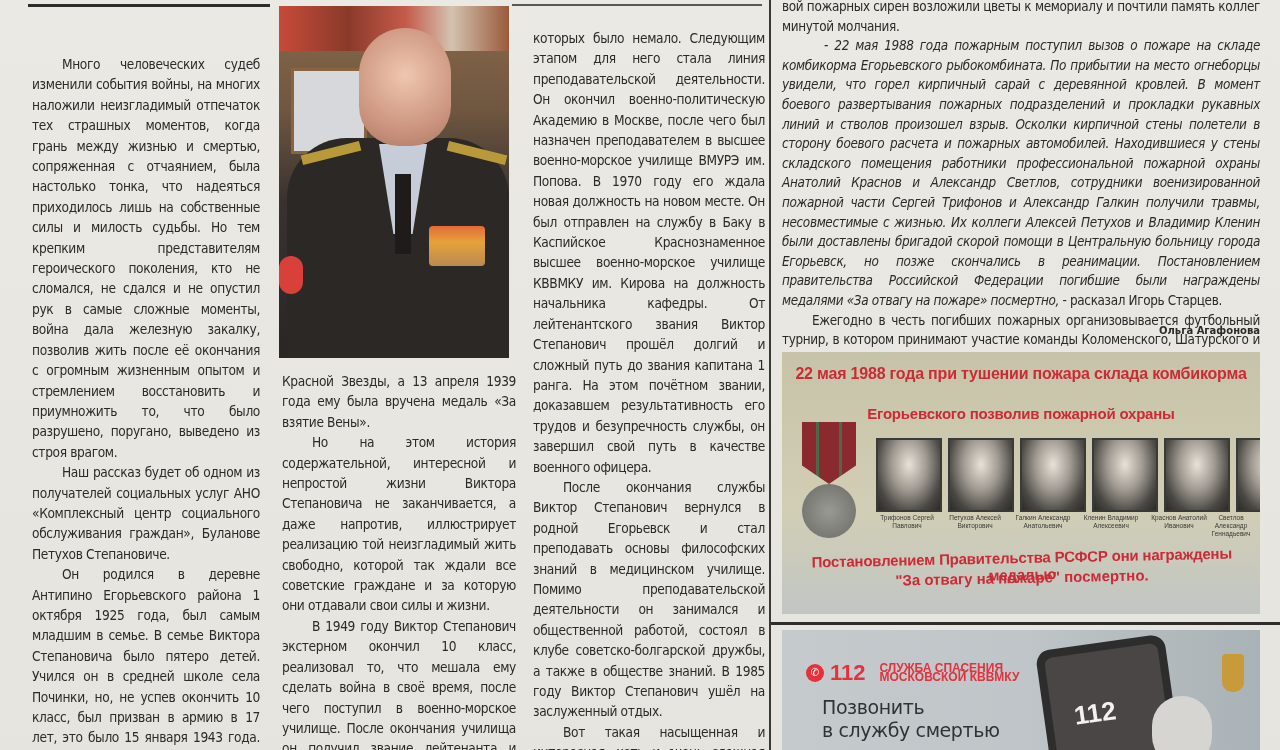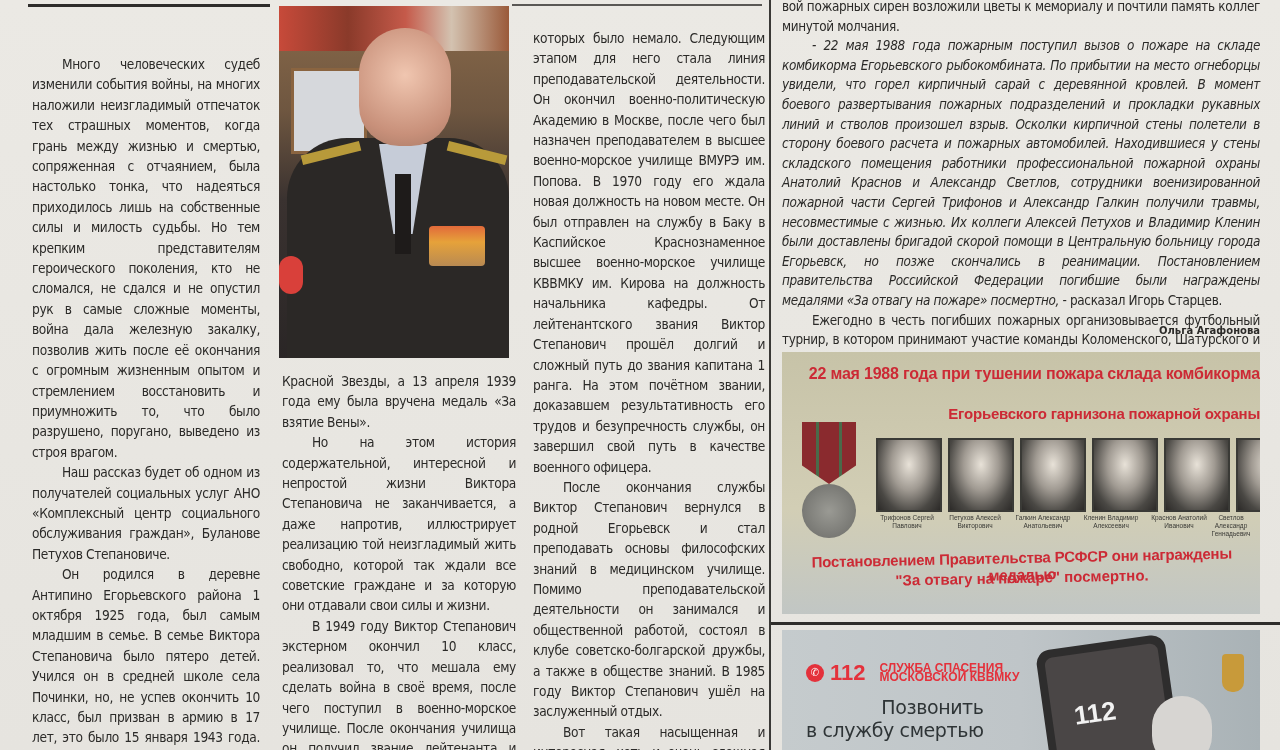--- a/index.html
+++ b/index.html
@@ -12,21 +12,21 @@
   .page { position: absolute; inset: 0; background: linear-gradient(180deg,#ebe9e4 0%,#e6e4df 100%); }
 
   .col { position: absolute; font-size: 13.6px; line-height: 20.4px; letter-spacing: -0.35px; text-align: justify; }
   .col p { margin: 0; text-indent: 30px; }
   .col p.noindent { text-indent: 0; }
 
   .col1 { left: 32px; top: 54px; width: 228px; }
   .col2 { left: 282px; top: 371px; width: 234px; }
   .col3 { left: 533px; top: 28px; width: 232px; }
   .col4 { left: 782px; top: -3px; width: 478px; font-size: 13.4px; line-height: 19.6px; }
-  .col4 .it { font-style: italic; }
+  .col4 .it { font-style: italic; margin-left: 12px; }
 
   .rule-top { position: absolute; left: 28px; top: 4px; width: 242px; height: 3px; background: #2e2d2b; }
   .rule-top2 { position: absolute; left: 512px; top: 4px; width: 250px; height: 2px; background: #5a5855; }
   .vrule { position: absolute; left: 769px; top: 0; width: 2px; height: 750px; background: #3a3936; }
   .rule-mid { position: absolute; left: 771px; top: 622px; width: 509px; height: 3px; background: #2e2d2b; }
 
   .headline {
     position: absolute; left: 30px; top: 14px; margin: 0;
     font-family: "DejaVu Sans", sans-serif; font-weight: bold; font-size: 32px;
     letter-spacing: -0.5px; color: #3a3937;
@@ -46,21 +46,21 @@
   .portrait .strap-r { position: absolute; left: 168px; top: 142px; width: 60px; height: 10px; background: #b89a3a; transform: rotate(14deg); }
   .portrait .medals { position: absolute; left: 150px; top: 220px; width: 56px; height: 40px; background: linear-gradient(180deg,#e26a3a 0%,#e6a23a 40%,#b98a52 100%); border-radius: 4px; }
   .portrait .flower { position: absolute; left: 0; top: 250px; width: 24px; height: 38px; border-radius: 12px; background: #d9403a; }
 
   .memorial {
     position: absolute; left: 782px; top: 352px; width: 478px; height: 262px;
     background: linear-gradient(180deg,#c7c3a8 0%,#d2ceb5 60%,#c1c6c4 100%);
     overflow: hidden;
   }
   .memorial .mtitle {
-    position: absolute; left: 0; width: 100%; text-align: right; color: #cc2a35;
+    position: absolute; left: 0; width: 100%; text-align: center; color: #cc2a35;
     font-family: "Liberation Sans", sans-serif; font-weight: bold; font-size: 15px; line-height: 19px; letter-spacing: -0.2px;
   }
   .memorial .l1 { top: 12px; font-size: 16px; }
   .memorial .l2 { top: 32px; }
   .memorial .l3 { top: 52px; }
   .medal { position: absolute; left: 14px; top: 70px; width: 66px; height: 110px; }
   .medal .ribbon { position: absolute; left: 6px; top: 0; width: 54px; height: 62px; background: repeating-linear-gradient(90deg,#8a2a2e 0 14px,#4a6a4a 14px 17px,#8a2a2e 17px 37px,#4a6a4a 37px 40px,#8a2a2e 40px 54px); clip-path: polygon(0 0,100% 0,100% 70%,50% 100%,0 70%); }
   .medal .disc { position: absolute; left: 6px; top: 62px; width: 54px; height: 54px; border-radius: 50%; background: radial-gradient(circle,#9a9a94,#6a6a66); }
   .portraits { position: absolute; left: 94px; top: 86px; display: flex; gap: 6px; }
   .pf { width: 62px; height: 70px; border: 2px solid #3a3a36; background: radial-gradient(ellipse at 50% 35%,#e8e2d8 0%,#a09a92 40%,#4a4844 75%,#2c2a28 100%); }
@@ -69,21 +69,21 @@
   .memorial .bottom2 { position: absolute; left: 10px; top: 217px; width: 460px; text-align: center; color: #cc2a35; font-family: "Liberation Sans", sans-serif; font-weight: bold; font-size: 15px; transform: rotate(-1.2deg); }
 
   .ad {
     position: absolute; left: 782px; top: 630px; width: 478px; height: 120px; overflow: hidden;
     background: linear-gradient(90deg,#c5cbcd 0%,#bfc5c8 50%,#a9b2b6 100%);
   }
   .ad .brand { position: absolute; left: 24px; top: 30px; display: flex; align-items: center; gap: 6px; }
   .ad .phone-ic { width: 18px; height: 18px; border-radius: 50%; background: #e4313b; color: #fff; font-size: 11px; line-height: 18px; text-align: center; }
   .ad .num { color: #e4313b; font-family: "Liberation Sans", sans-serif; font-weight: bold; font-size: 22px; }
   .ad .svc { color: #e4313b; font-family: "Liberation Sans", sans-serif; font-weight: bold; font-size: 12px; line-height: 9px; margin-left: 8px; }
-  .ad .slogan { position: absolute; left: 24px; top: 66px; font-family: "DejaVu Sans", sans-serif; font-size: 19px; line-height: 23px; color: #2e3436; letter-spacing: -0.4px; text-align: right; }
+  .ad .slogan { position: absolute; left: 40px; top: 66px; font-family: "DejaVu Sans", sans-serif; font-size: 19px; line-height: 23px; color: #2e3436; letter-spacing: -0.4px; }
   .ad .device { position: absolute; left: 262px; top: 12px; width: 130px; height: 140px; border-radius: 14px; background: #2e2d2d; transform: rotate(-8deg); }
   .ad .device .screen { position: absolute; left: 8px; top: 8px; right: 8px; bottom: 8px; border-radius: 8px; background: #4a4646; }
   .ad .device .digits { position: absolute; left: 30px; top: 54px; color: #f2f2f2; font-family: "Liberation Sans", sans-serif; font-weight: bold; font-size: 26px; }
   .ad .hand { position: absolute; left: 370px; top: 66px; width: 60px; height: 70px; border-radius: 30px; background: #d7d5d2; }
   .ad .crest { position: absolute; left: 440px; top: 24px; width: 22px; height: 38px; background: #c89a3a; border-radius: 4px 4px 10px 10px; }
 
   .byline { position: absolute; right: 20px; top: 325px; font-family: "DejaVu Sans", sans-serif; font-weight: bold; font-size: 10px; color: #2b2a28; }
 </style>
 </head>
 <body>
@@ -127,21 +127,21 @@
 
   <div class="col col4">
     <p class="noindent">вой пожарных сирен возложили цветы к мемориалу и почтили память коллег минутой молчания.</p>
     <p><span class="it">- 22 мая 1988 года пожарным поступил вызов о пожаре на складе комбикорма Егорьевского рыбокомбината. По прибытии на место огнеборцы увидели, что горел кирпичный сарай с деревянной кровлей. В момент боевого развертывания пожарных подразделений и прокладки рукавных линий и стволов произошел взрыв. Осколки кирпичной стены полетели в сторону боевого расчета и пожарных автомобилей. Находившиеся у стены складского помещения работники профессиональной пожарной охраны Анатолий Краснов и Александр Светлов, сотрудники военизированной пожарной части Сергей Трифонов и Александр Галкин получили травмы, несовместимые с жизнью. Их коллеги Алексей Петухов и Владимир Кленин были доставлены бригадой скорой помощи в Центральную больницу города Егорьевск, но позже скончались в реанимации. Постановлением правительства Российской Федерации погибшие были награждены медалями «За отвагу на пожаре» посмертно,</span><span> - расказал Игорь  Старцев.</span></p>
     <p>Ежегодно в честь погибших пожарных организовывается  футбольный турнир, в котором принимают участие команды Коломенского, Шатурского и Воскресенского пожарно-спасательных гарнизонов.</p>
   </div>
   <div class="byline">Ольга Агафонова</div>
 
   <div class="memorial">
     <div class="mtitle l1">22 мая 1988 года при тушении пожара склада комбикорма</div>
-    <div class="mtitle l3">Егорьевского гарнизона пожарной охраны</div>
+    <div class="mtitle l3">Егорьевского позволив пожарной охраны</div>
     <div class="medal">
       <div class="ribbon"></div>
       <div class="disc"></div>
     </div>
     <div class="portraits">
       <div class="pf"></div>
       <div class="pf"></div>
       <div class="pf"></div>
       <div class="pf"></div>
       <div class="pf"></div>

